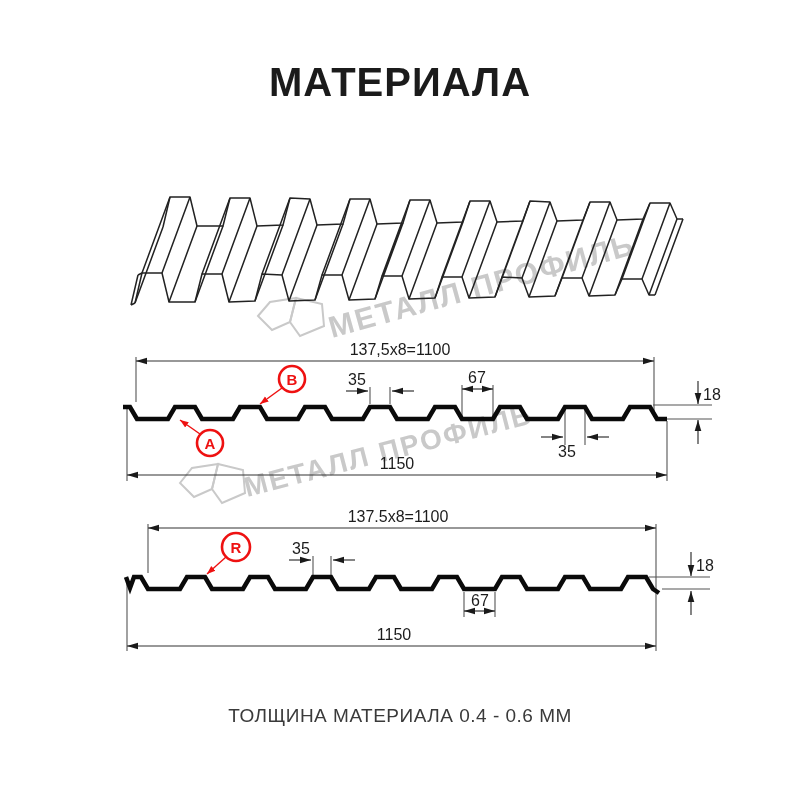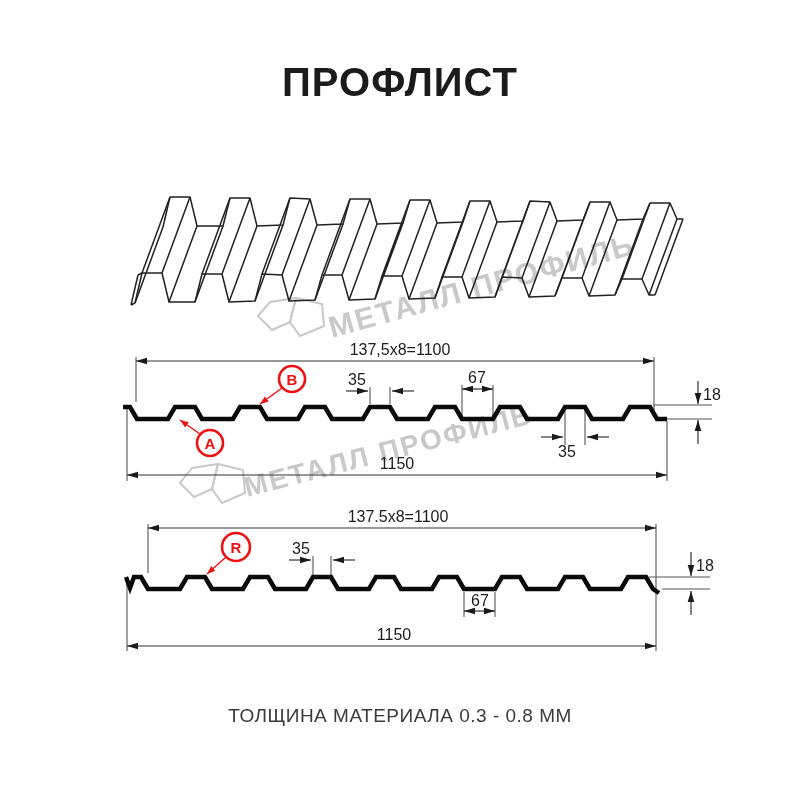--- a/index.html
+++ b/index.html
@@ -14,21 +14,21 @@
   svg text{font-family:"Liberation Sans",sans-serif;}
   .dimtxt{font-size:16px;fill:#1c1c1c;}
   .redtxt{font-size:15px;font-weight:bold;fill:#ee1111;}
   .wmtxt{font-weight:bold;fill:#c9c9c9;letter-spacing:2px;}
 </style>
 </head>
 <body>
 
 <div class="stage">
 
-  <div class="title">ПРОФЛИСТ</div>
+  <div class="title">МАТЕРИАЛА</div>
 
   <svg width="800" height="800" viewBox="0 0 800 800" style="position:absolute;top:0;left:0;">
     <defs>
       <marker id="ab" orient="auto-start-reverse" markerUnits="userSpaceOnUse" markerWidth="12" markerHeight="9" refX="11" refY="4.5">
         <path d="M0,1.2 L11,4.5 L0,7.8 Z" fill="#1a1a1a"></path>
       </marker>
       <marker id="abr" orient="auto-start-reverse" markerUnits="userSpaceOnUse" markerWidth="10" markerHeight="8" refX="8.5" refY="4">
         <path d="M0,0.8 L8.5,4 L0,7.2 Z" fill="#ee1111"></path>
       </marker>
     </defs>
@@ -137,14 +137,14 @@
       <text class="dimtxt" x="480" y="606" text-anchor="middle">67</text>
       <text class="dimtxt" x="696" y="571">18</text>
       <g>
         <line x1="226" y1="557" x2="207" y2="574" stroke="#ee1111" stroke-width="1.4" marker-end="url(#abr)"></line>
         <circle cx="236" cy="547" r="14" fill="none" stroke="#ee1111" stroke-width="2.6"></circle>
         <text class="redtxt" x="236" y="553" text-anchor="middle" font-size="16">R</text>
       </g>
     </g>
   </svg>
 
-  <div class="footnote">ТОЛЩИНА МАТЕРИАЛА 0.3 - 0.8 ММ</div>
+  <div class="footnote">ТОЛЩИНА МАТЕРИАЛА 0.4 - 0.6 ММ</div>
 </div>
 
 </body></html>

